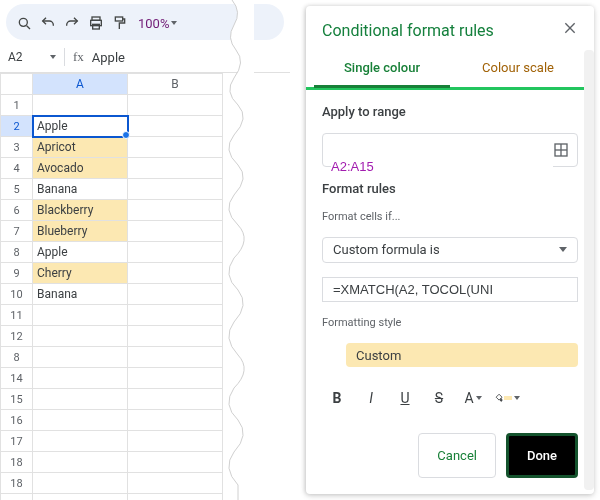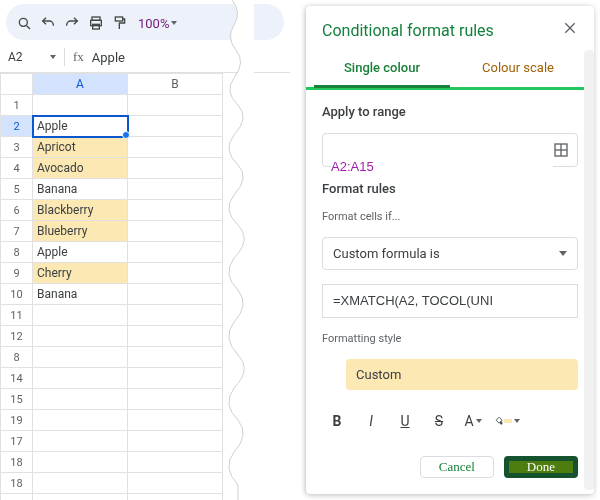--- a/index.html
+++ b/index.html
@@ -43,23 +43,23 @@
   .range-row { display: flex; align-items: center; border: 1px solid #dadce0; border-radius: 4px; padding: 4px 8px; height: 34px; justify-content: space-between; }
   .range-row input { border: none; outline: none; font-size: 13px; flex: 1; color: #a21caf; margin-top: 32px; }
   .gridic { width: 16px; height: 16px; color: #5f6368; cursor: pointer; }
   .dropdown { border: 1px solid #dadce0; border-radius: 4px; height: 34px; display: flex; align-items: center; justify-content: space-between; padding: 0 10px; font-size: 13px; color: #3c4043; cursor: pointer; }
   .formula-inp { border: 1px solid #dadce0; border-radius: 0; height: 34px; padding: 0 10px; font-size: 13px; color: #3c4043; width: 100%; outline: none; }
   .style-chip { background: #fce8b2; border-radius: 4px; height: 32px; display: flex; align-items: center; padding: 0 10px; font-size: 13px; color: #3c4043; margin-left: 24px; }
   .fmtbar { display: flex; align-items: center; gap: 8px; padding: 4px 2px; font-size: 14px; color: #3c4043; }
   .fmtbar .fbtn { width: 26px; height: 26px; display: flex; align-items: center; justify-content: center; cursor: pointer; border-radius: 2px; }
   .fbtn svg { width: 18px; height: 18px; }
   .btnrow { display: flex; justify-content: flex-end; gap: 10px; padding: 4px 0 2px 0; }
-  .btn { height: 22px; padding: 0 18px; border-radius: 4px; font-size: 13px; display: flex; align-items: center; cursor: pointer; font-family: Liberation Serif, serif; }
+  .btn { height: 45px; padding: 0 18px; border-radius: 4px; font-size: 13px; display: flex; align-items: center; cursor: pointer; }
   .btn-cancel { background: #fff; border: 1px solid #dadce0; color: #188038; }
-  .btn-done { background: #4d7c0f; color: #fff; border: 5px solid #14532d; font-weight: 500; }
+  .btn-done { background: #000000; color: #fff; border: 3px solid #14532d; font-weight: 500; }
   .dd-caret { width: 0; height: 0; border-left: 4px solid transparent; border-right: 4px solid transparent; border-top: 5px solid #5f6368; }
   .mini-caret { width: 0; height: 0; border-left: 3px solid transparent; border-right: 3px solid transparent; border-top: 4px solid #5f6368; margin-left: 2px; }
   .filldrop { display: flex; align-items: center; }
   .fillswatch { width: 14px; height: 4px; background: #fce8b2; }
 </style>
 </head>
 <body>
 
 <div class="app">
   <div class="left">
@@ -190,21 +190,21 @@
               <th class="rowhdr">14</th>
               <td class="colA"></td>
               <td class="colB"></td>
             </tr>
             <tr>
               <th class="rowhdr">15</th>
               <td class="colA"></td>
               <td class="colB"></td>
             </tr>
             <tr>
-              <th class="rowhdr">19</th>
+              <th class="rowhdr">16</th>
               <td class="colA"></td>
               <td class="colB"></td>
             </tr>
             <tr>
               <th class="rowhdr">17</th>
               <td class="colA"></td>
               <td class="colB"></td>
             </tr>
             <tr>
               <th class="rowhdr">18</th>

